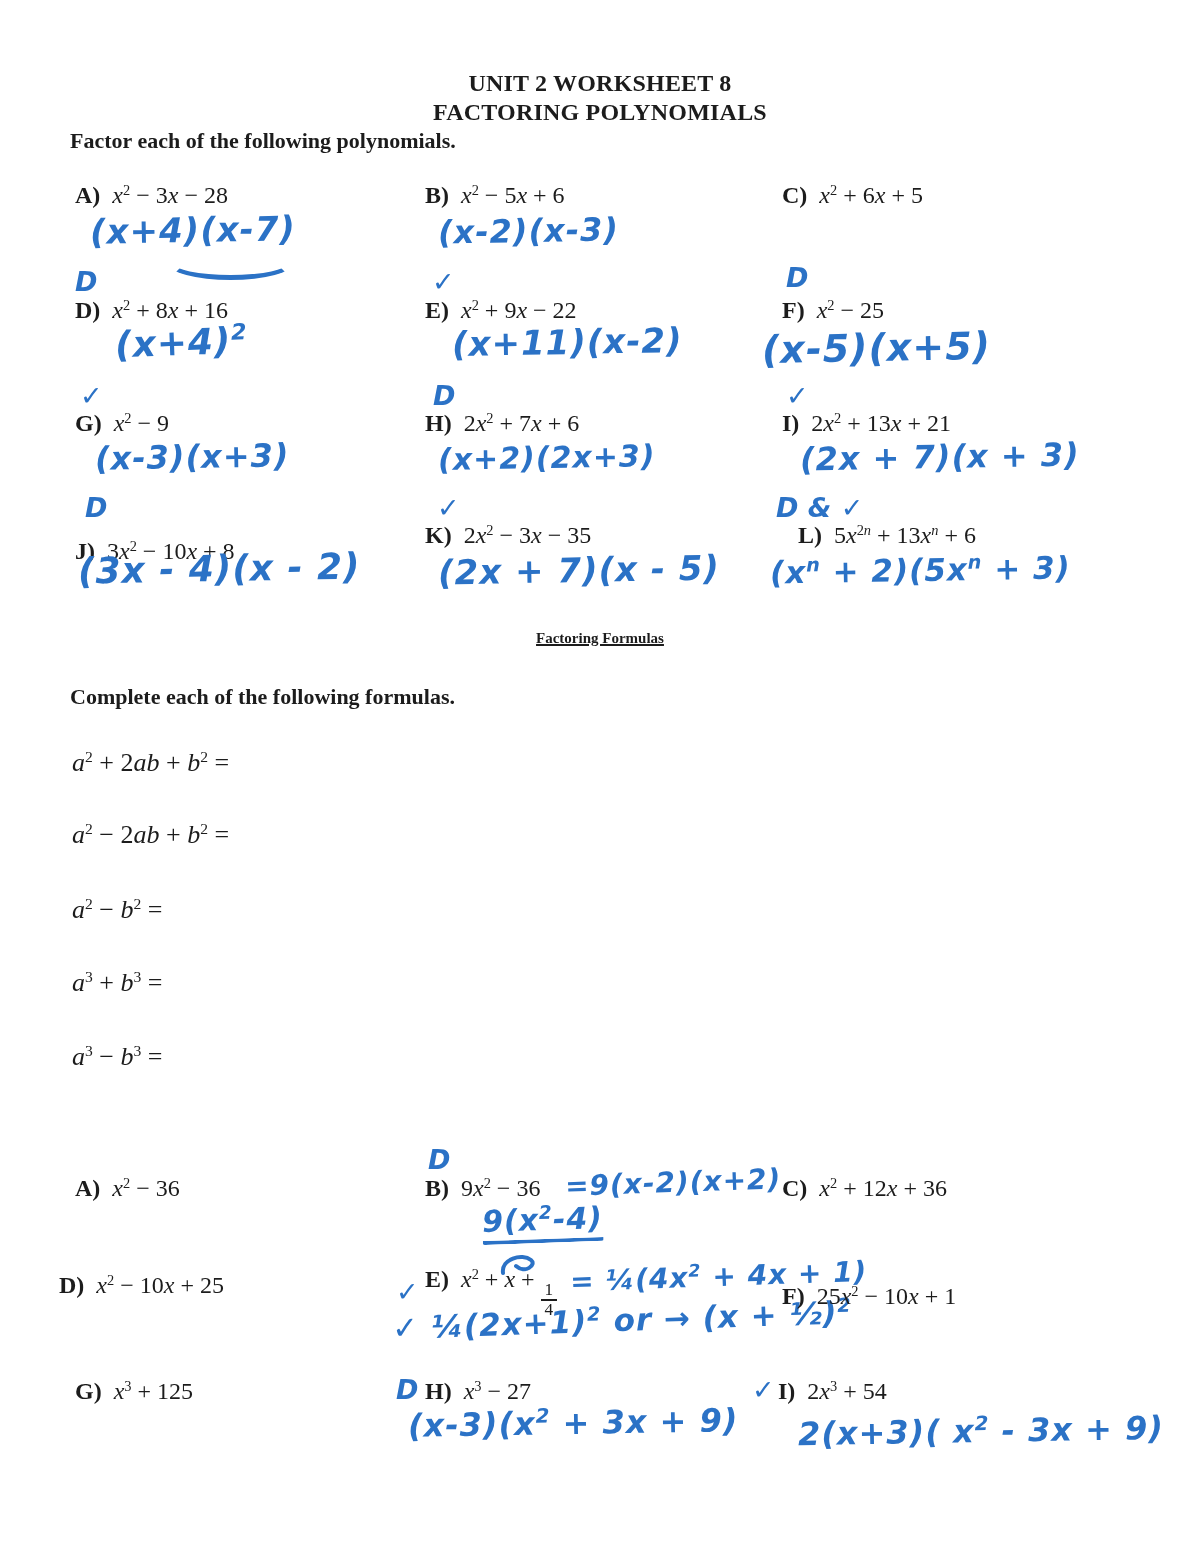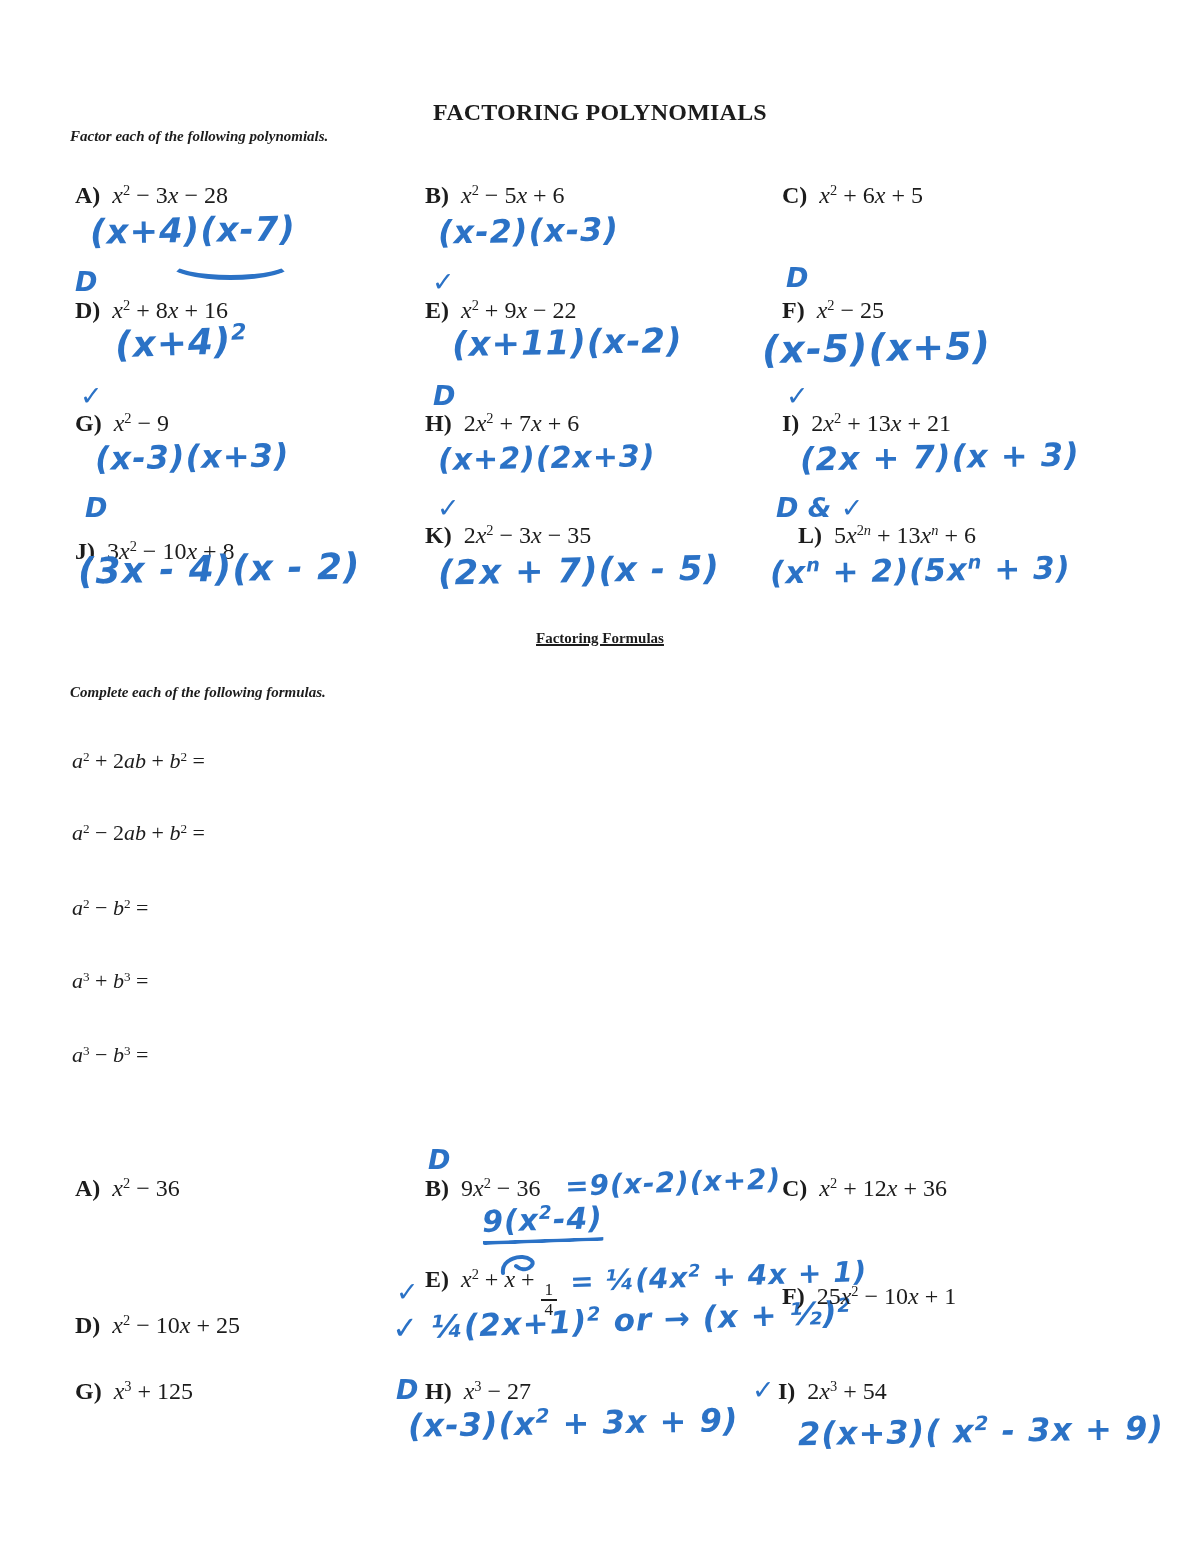--- a/index.html
+++ b/index.html
@@ -4,44 +4,45 @@
 <style>
   html,body { margin:0; padding:0; background:#ffffff; }
   :root { --ink:#1c1c1c; --pen:#2b72c6; }
   .sheet {
     position:relative; width:1200px; height:1553px; margin:0 auto;
     background:#ffffff; overflow:hidden;
     font-family:"Liberation Serif", serif; color:var(--ink);
   }
   .abs { position:absolute; white-space:nowrap; }
   .title { width:100%; text-align:center; font-weight:bold; font-size:24px; letter-spacing:.2px; }
-  .instr { font-weight:bold; font-size:15px;font-style:italic; }
+  .instr { font-weight:bold; font-size:22px; }
   .heading { width:100%; text-align:center; font-weight:bold; font-size:15px; }
   .heading span { text-decoration:underline; text-decoration-thickness:2px; }
   .math { font-size:24px; }
   .math sup { font-size:.60em; vertical-align:.55em; line-height:0; }
   .plabel { font-weight:bold; font-size:24px; margin-right:12px; }
-  .formula { font-size:22px; }
+  .formula { font-size:26px; }
   .frac { display:inline-flex; flex-direction:column; align-items:center; vertical-align:-0.45em; font-size:.72em; line-height:1.08; }
   .frac > span:first-child { border-bottom:2px solid currentColor; padding:0 4px; }
   .hand {
     font-family:"DejaVu Sans", sans-serif; font-style:italic; font-weight:700;
     color:var(--pen); letter-spacing:1px;
   }
   .hand sup { font-size:.62em; vertical-align:.6em; line-height:0; }
   .mark { font-family:"DejaVu Sans", sans-serif; font-style:italic; font-weight:700; color:var(--pen); font-size:27px; }
   .smile { border:5px solid transparent; border-bottom-color:var(--pen); border-radius:50%; }
   .hand-underline { border-bottom:4px solid var(--pen); padding-bottom:2px; border-radius:2px; }
   .loop path { stroke:var(--pen); }
 </style>
 </head>
 <body>
 
 <div class="sheet">
 
+  <div class="abs title" style="top:70px;left:0;">UNIT 2 WORKSHEET 8</div>
   <div class="abs title" style="top:99px;left:0;">FACTORING POLYNOMIALS</div>
   <div class="abs instr" style="top:128px;left:70px;">Factor each of the following polynomials.</div>
 
   <div class="abs" style="top:182px;left:75px;">
     <span class="plabel">A)</span><span class="math"><i>x</i><sup>2</sup> − 3<i>x</i> − 28</span>
   </div>
   <div class="abs hand" style="top:210px;left:90px;font-size:34px;transform:rotate(-1deg);">(<i>x</i>+4)(<i>x</i>-7)</div>
   <div class="abs smile" style="top:246px;left:168px;width:115px;height:24px;"></div>
 
   <div class="abs" style="top:182px;left:425px;">
@@ -125,21 +126,21 @@
   <div class="abs" style="top:1175px;left:425px;">
     <span class="plabel">B)</span><span class="math">9<i>x</i><sup>2</sup> − 36</span>
   </div>
   <div class="abs hand" style="top:1166px;left:565px;font-size:28px;transform:rotate(-2deg);">=9(<i>x</i>-2)(<i>x</i>+2)</div>
   <div class="abs hand" style="top:1202px;left:482px;font-size:30px;transform:rotate(-2deg);"><span class="hand-underline">9(<i>x</i><sup>2</sup>-4)</span></div>
 
   <div class="abs" style="top:1175px;left:782px;">
     <span class="plabel">C)</span><span class="math"><i>x</i><sup>2</sup> + 12<i>x</i> + 36</span>
   </div>
 
-  <div class="abs" style="top:1272px;left:75px;margin-top:40px;">
+  <div class="abs" style="top:1272px;left:59px;">
     <span class="plabel">D)</span><span class="math"><i>x</i><sup>2</sup> − 10<i>x</i> + 25</span>
   </div>
 
   <div class="abs mark" style="top:1276px;left:396px;">✓</div>
   <div class="abs" style="top:1266px;left:425px;">
     <span class="plabel">E)</span><span class="math"><i>x</i><sup>2</sup> + <i>x</i> + <span class="frac">
           <span>1</span>
           <span>4</span>
         </span></span>
   </div>

